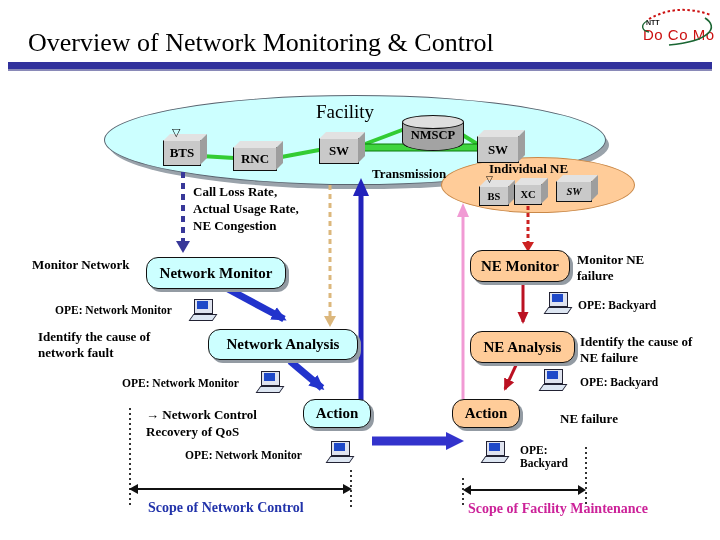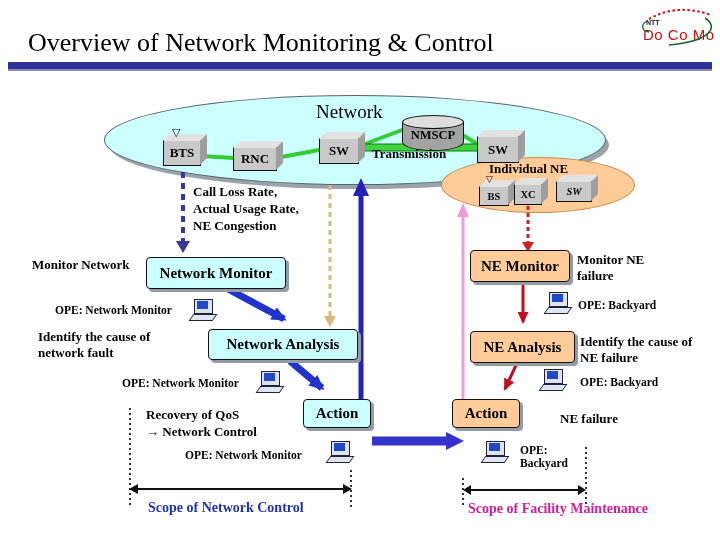--- a/index.html
+++ b/index.html
@@ -34,21 +34,21 @@
         background:#9e9e9e;clip-path:polygon(0 7px,100% 0,100% calc(100% - 7px),0 100%)}
   .node.sm{font-size:10.5px}
   .ant{position:absolute;font-size:11px;color:#000;z-index:7;line-height:10px}
   .cyl{position:absolute;left:402px;top:122px;width:60px;height:28px;background:#a3a3a3;
        border:1.4px solid #111;border-top:none;border-radius:0 0 50% 50%/0 0 9px 9px;z-index:6}
   .cyl::before{content:"";position:absolute;left:-1.4px;top:-7px;width:100%;height:12px;background:#dedede;
        border:1.4px solid #111;border-radius:50%}
   .cyl-label{position:absolute;left:0;top:6px;width:100%;text-align:center;font-weight:bold;font-size:12.5px;z-index:8}
   
   .proc{position:absolute;display:flex;align-items:center;justify-content:center;border:1.6px solid #111;
-        border-radius:4px;box-shadow:3px 3px 0 #939ba3;font-weight:bold;font-size:15px;color:#000;z-index:6}
+        border-radius:12px;box-shadow:3px 3px 0 #939ba3;font-weight:bold;font-size:15px;color:#000;z-index:6}
   .proc.cyan{background:var(--cyan_box)}
   .proc.peach{background:var(--peach_box)}
   
   .pc{position:absolute;width:26px;height:22px;z-index:6}
   .pc i{display:block;position:absolute}
   .pc .mon{left:4px;top:0;width:17px;height:13px;background:#dfe3ef;border:1px solid #223}
   .pc .scr{left:7px;top:2px;width:11px;height:8px;background:#1f49c8}
   .pc .kb{left:1px;bottom:0;width:22px;height:5px;background:#dde6f2;border:1px solid #223;transform:skewX(-35deg)}
   svg.overlay{position:absolute;left:0;top:0;z-index:5}
   .logo-ntt{position:absolute;left:646px;top:19px;font-family:"Liberation Sans",sans-serif;
@@ -67,21 +67,21 @@
   <div class="rule"></div>
   <div class="logo-ntt">NTT</div>
   <div class="logo-brand">Do Co Mo</div>
   <svg class="abs" style="left:635px;top:5px" width="85" height="45" viewBox="0 0 85 45">
     <path d="M14,14 Q42,-2 76,10" fill="none" stroke="#cc1111" stroke-width="2" stroke-dasharray="2.5,2.5"></path>
     <path d="M70,13 C84,22 76,36 34,40" fill="none" stroke="#1a6633" stroke-width="1.6"></path>
     <path d="M12,16 C5,20 7,26 14,27" fill="none" stroke="#1a6633" stroke-width="1.4"></path>
   </svg>
 
   <div class="cloud"></div>
-  <div class="cloud-label">Network</div>
+  <div class="cloud-label">Facility</div>
 
   <div class="ne-ellipse"></div>
   <div class="t" style="left:489px;top:160px">Individual NE</div>
 
   <svg class="overlay" width="720" height="540" viewBox="0 0 720 540">
     <defs>
       <marker id="mBlue" markerUnits="userSpaceOnUse" markerWidth="16" markerHeight="16" refX="12" refY="8" orient="auto">
         <path d="M0,1 L15,8 L0,15 z" fill="#2233cc"></path>
         </marker>
       <marker id="mRed" markerUnits="userSpaceOnUse" markerWidth="13" markerHeight="13" refX="10" refY="6.5" orient="auto">
@@ -140,21 +140,21 @@
     </div>
   <div class="node" style="left:319px;top:138px;width:38px;height:24px">
     <span>SW</span>
     </div>
   <div class="cyl">
     <span class="cyl-label">NMSCP</span>
     </div>
   <div class="node" style="left:477px;top:136px;width:40px;height:25px">
     <span>SW</span>
     </div>
-  <div class="t" style="left:372px;top:145px;z-index:6">Transmission</div>
+  <div class="t" style="left:372px;top:165px;z-index:6">Transmission</div>
 
   <span class="ant" style="left:486px;top:174px;font-size:9px">▽</span>
   <div class="node sm" style="left:479px;top:186px;width:28px;height:18px">
     <span>BS</span>
     </div>
   <div class="node sm" style="left:514px;top:184px;width:26px;height:19px">
     <span>XC</span>
     </div>
   <div class="node sm" style="left:556px;top:181px;width:34px;height:19px;font-style:italic">
     <span>SW</span>
@@ -184,22 +184,22 @@
   <div class="proc cyan" style="left:208px;top:329px;width:148px;height:29px">
     <span>Network Analysis</span>
     </div>
   <div class="t small" style="left:122px;top:377px">OPE: Network Monitor</div>
   <div class="pc" style="left:257px;top:371px">
       <i class="mon"></i>
       <i class="scr"></i>
       <i class="kb"></i>
     </div>
   <div class="t" style="left:146px;top:406px">
+    <span class="ln">→ Network Control</span>
     <span class="ln">Recovery of QoS</span>
-    <span class="ln">→ Network Control</span>
   </div>
   <div class="proc cyan" style="left:303px;top:399px;width:66px;height:27px">
     <span>Action</span>
     </div>
   <div class="t small" style="left:185px;top:449px">OPE: Network Monitor</div>
   <div class="pc" style="left:327px;top:441px">
       <i class="mon"></i>
       <i class="scr"></i>
       <i class="kb"></i>
     </div>

